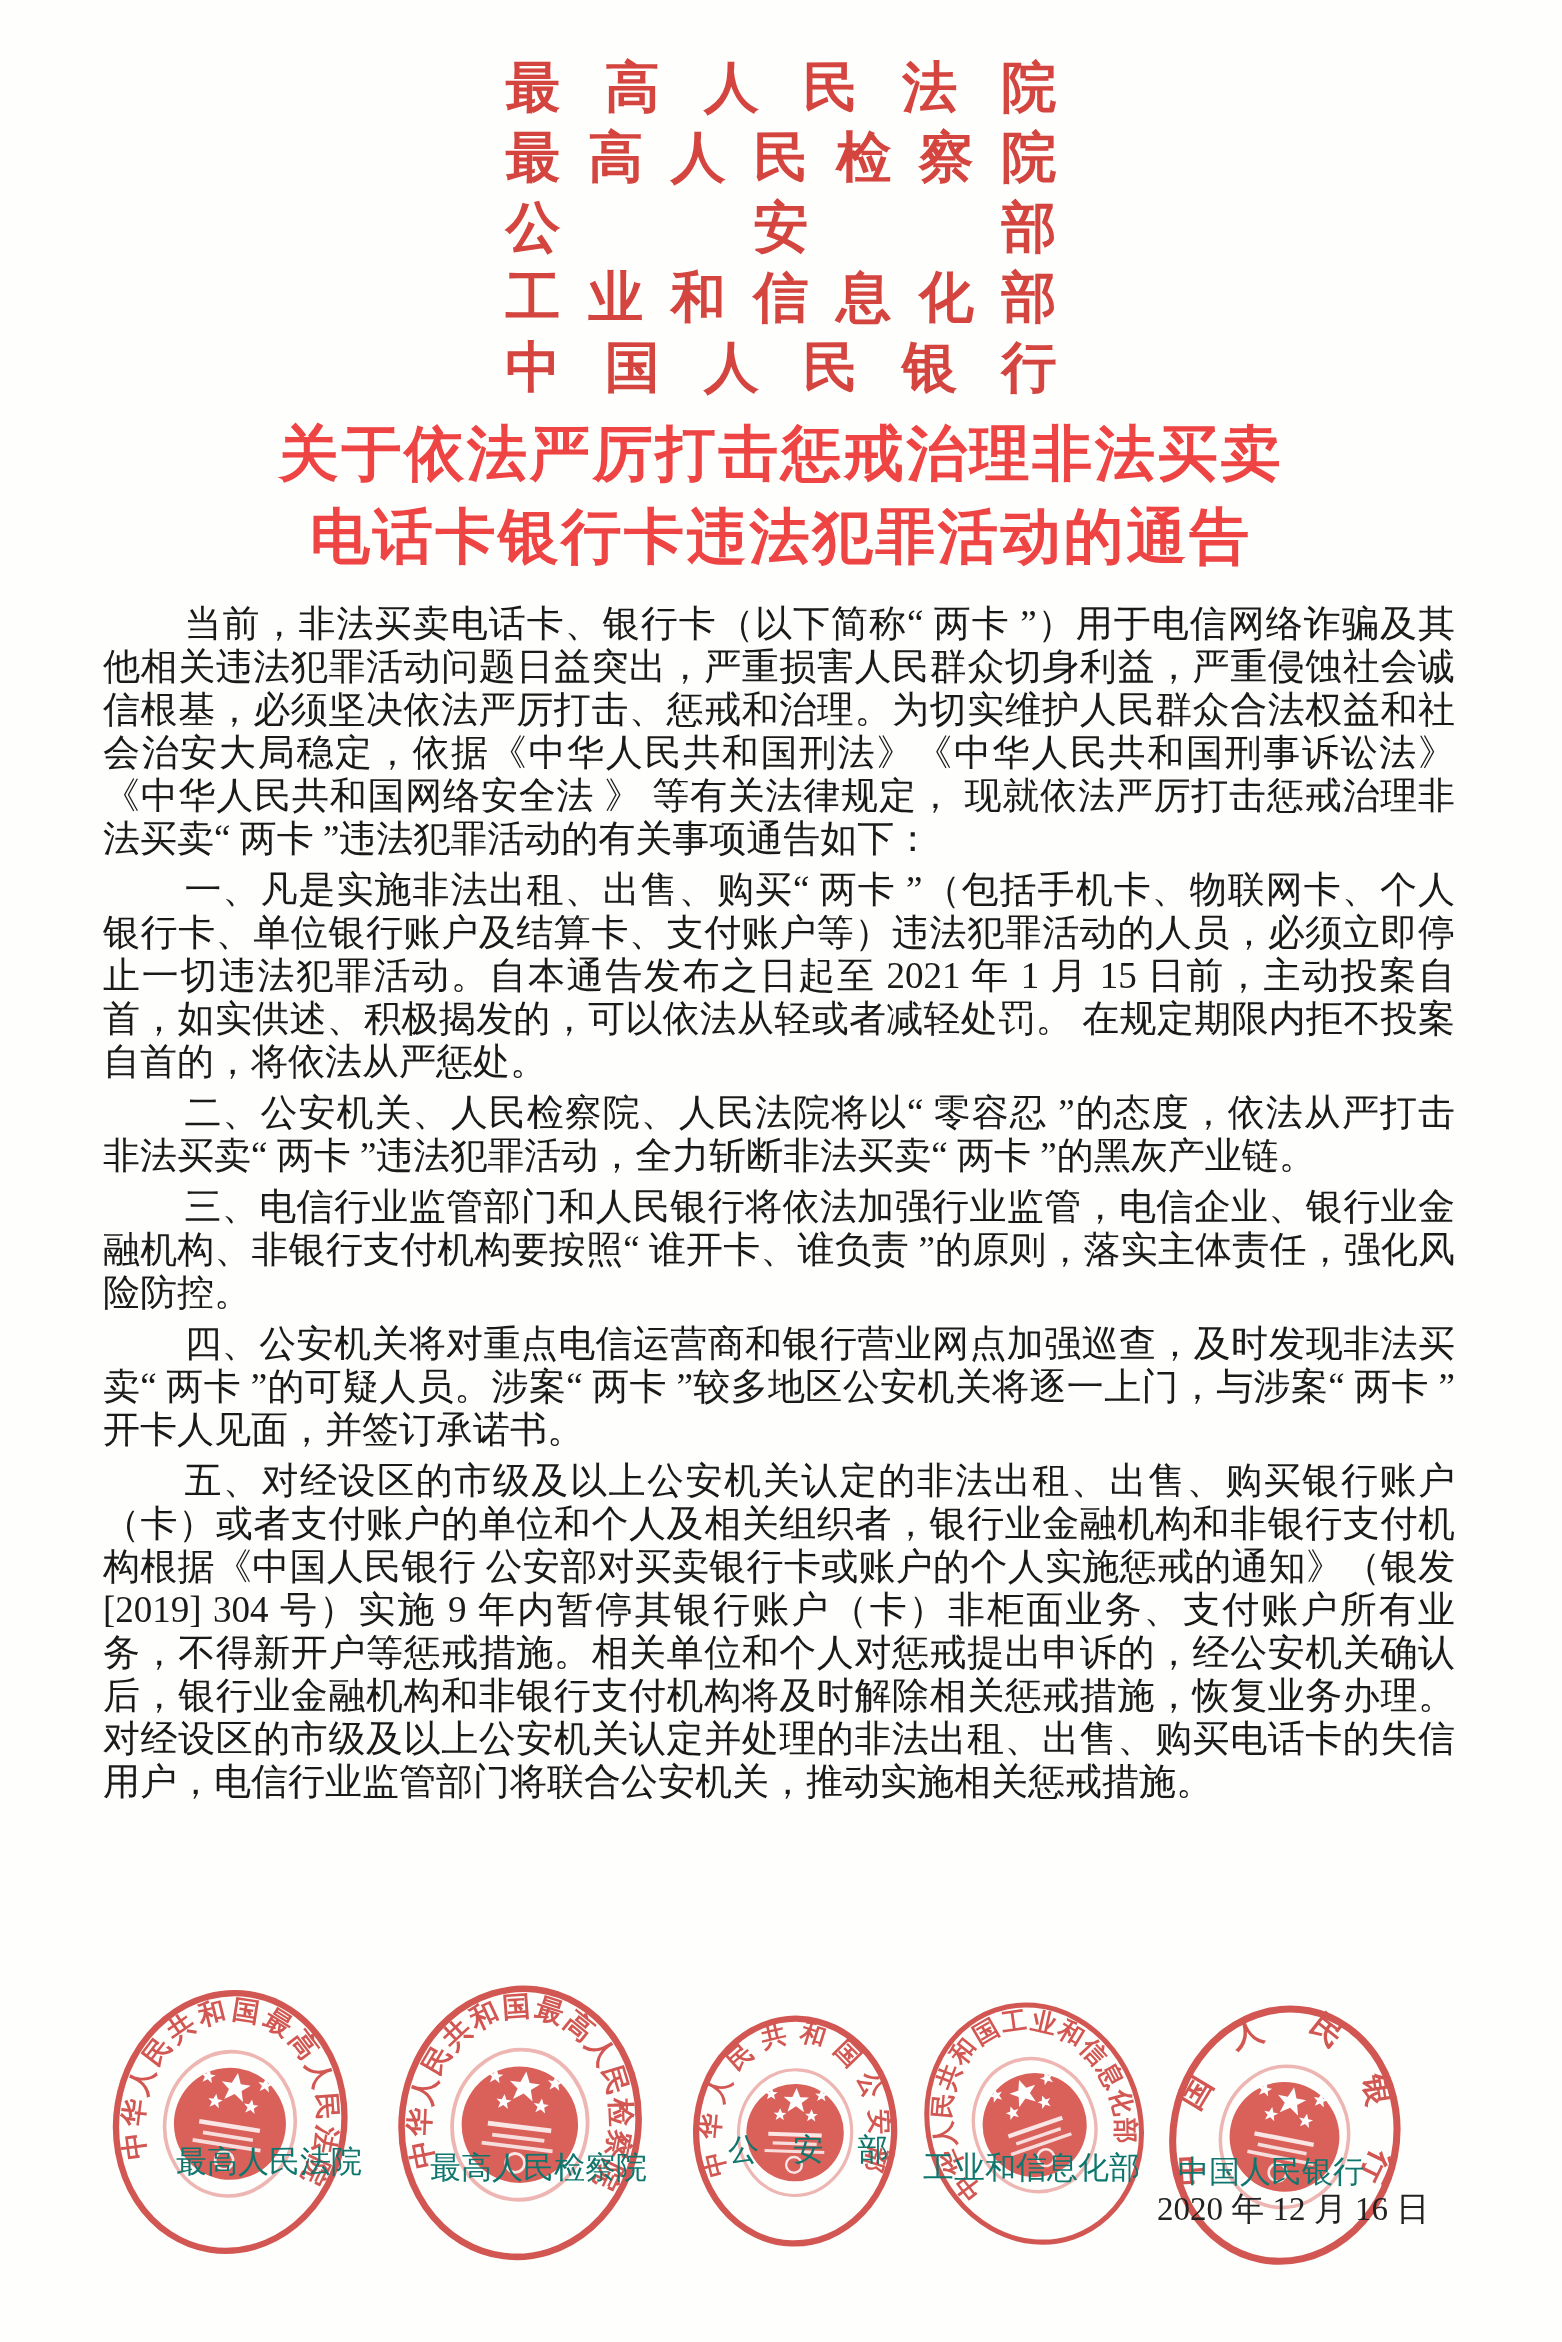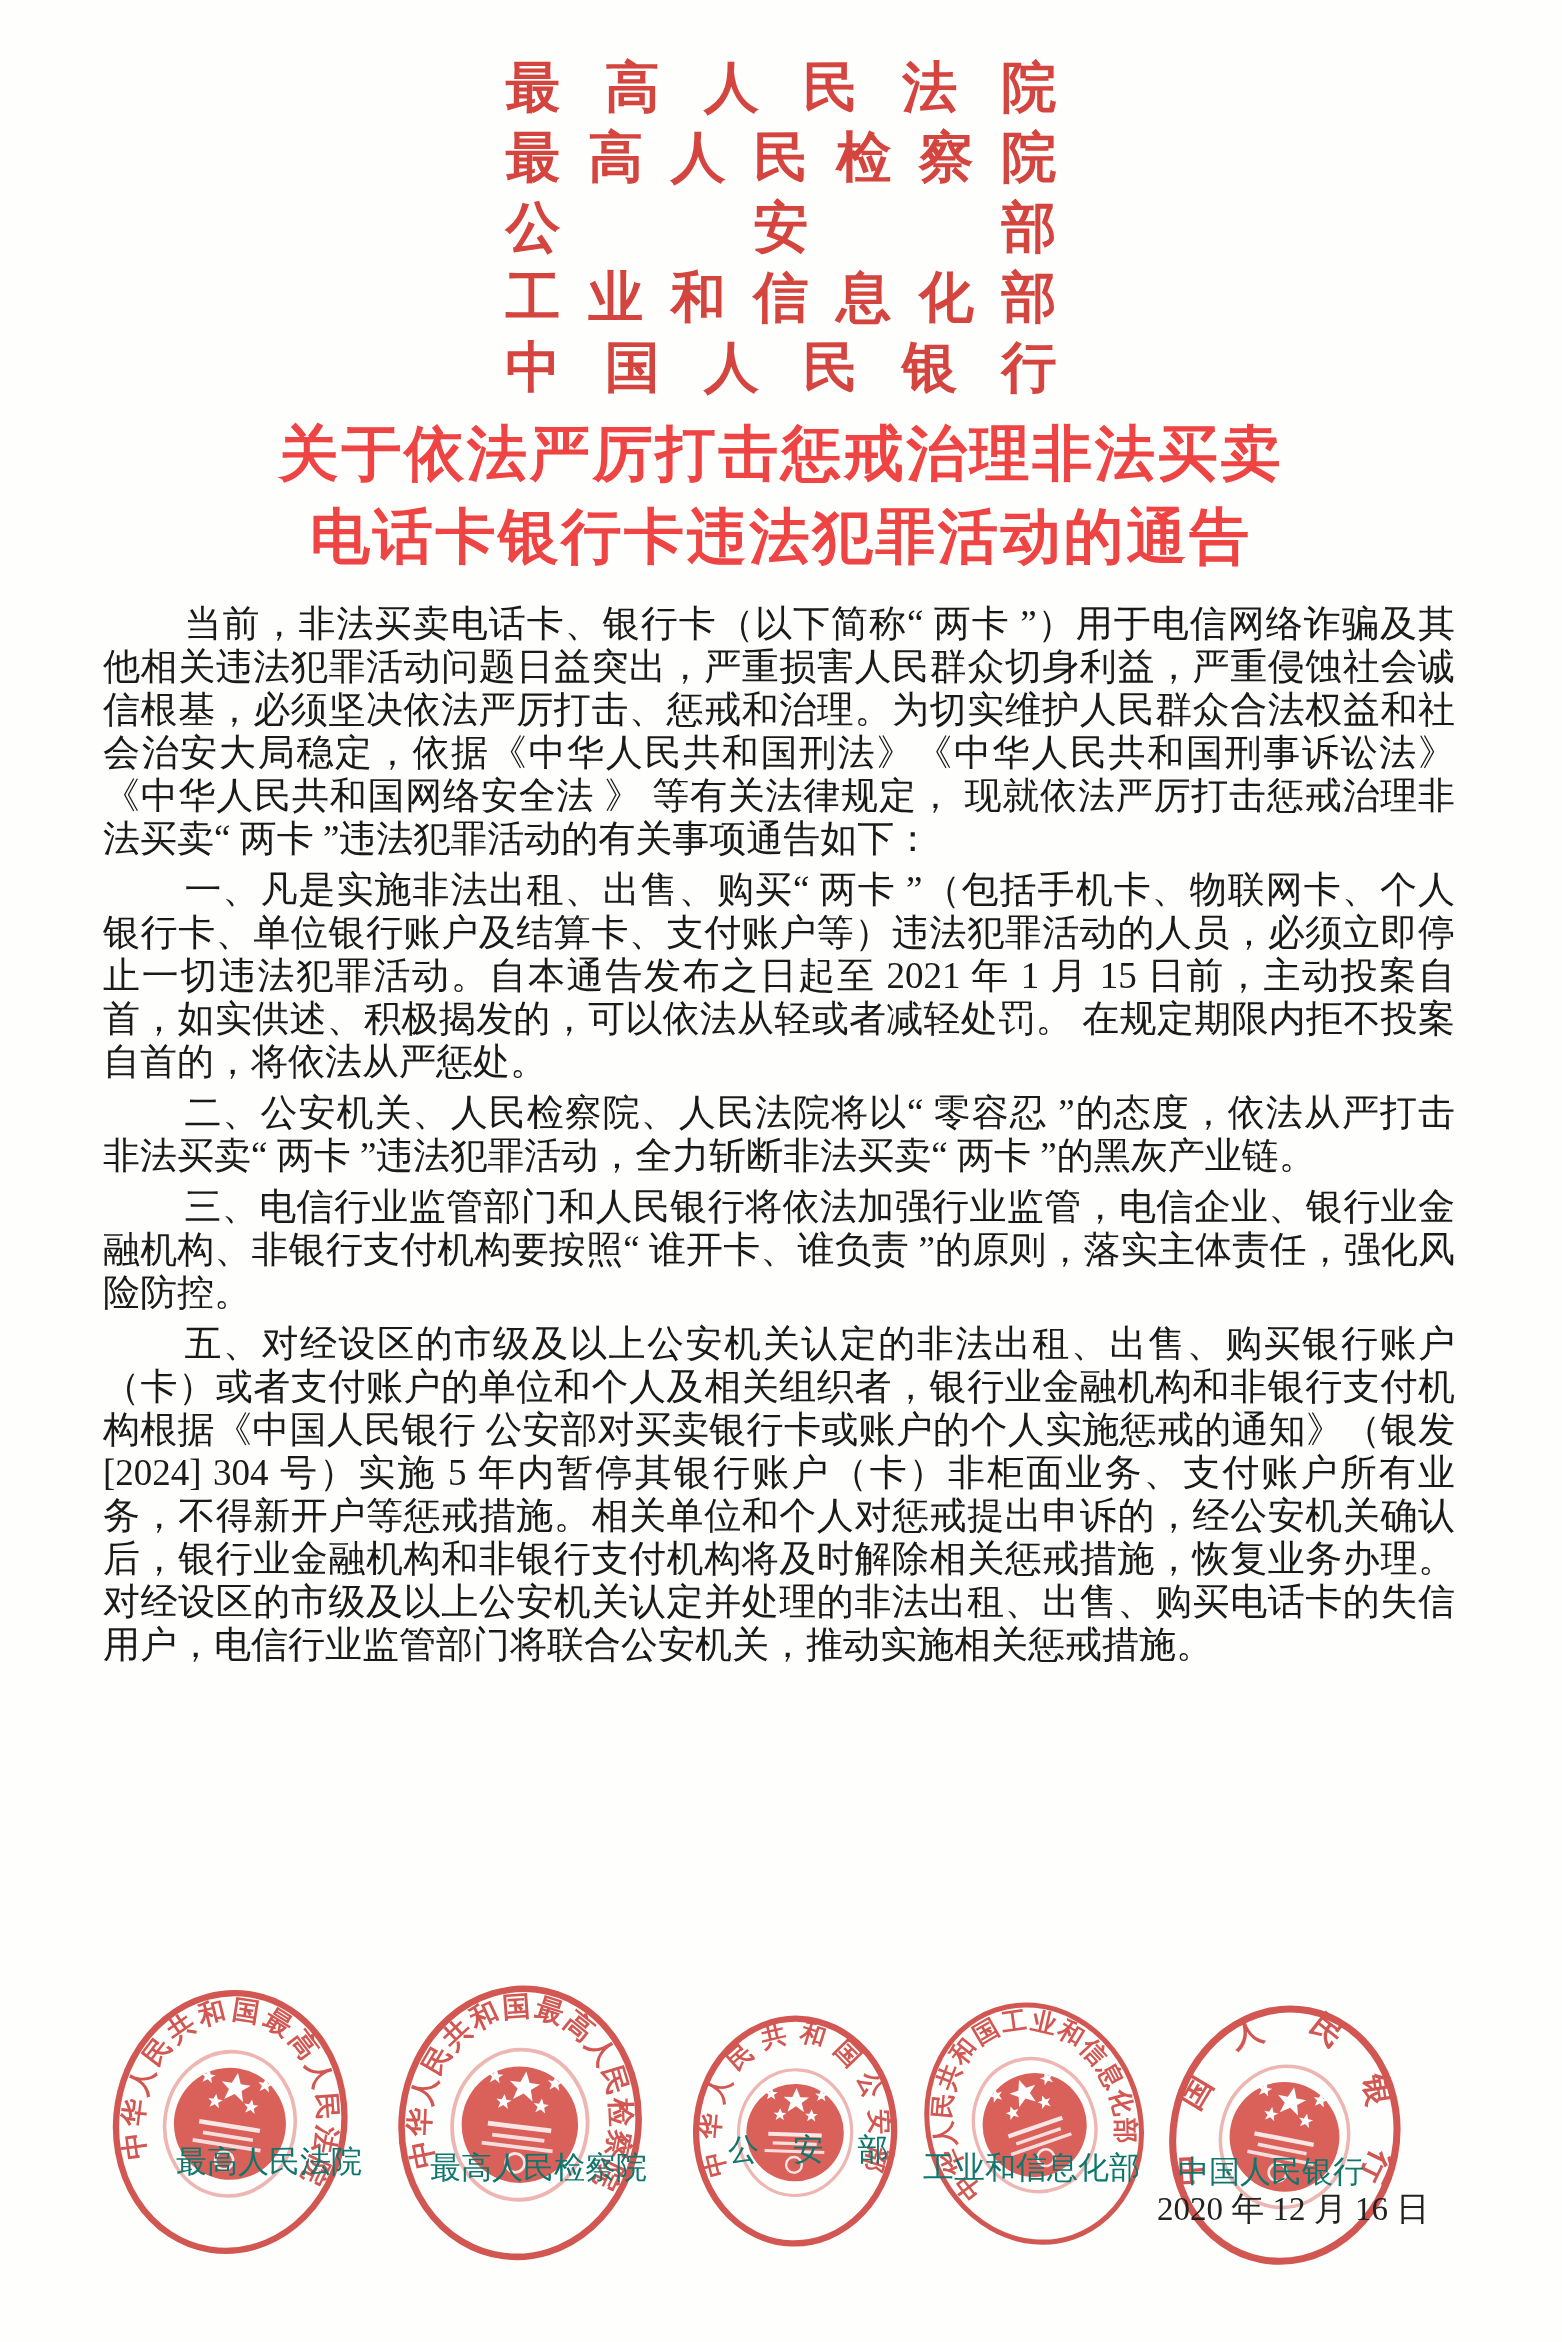--- a/index.html
+++ b/index.html
@@ -128,21 +128,22 @@
   <h1 class="title">
     <span class="title-line">关于依法严厉打击惩戒治理非法买卖</span>
     <span class="title-line">电话卡银行卡违法犯罪活动的通告</span>
   </h1>
 
   <main class="doc-body">
     <p>当前，非法买卖电话卡、银行卡（以下简称“ 两卡 ”）用于电信网络诈骗及其他相关违法犯罪活动问题日益突出，严重损害人民群众切身利益，严重侵蚀社会诚信根基，必须坚决依法严厉打击、惩戒和治理。为切实维护人民群众合法权益和社会治安大局稳定，依据《中华人民共和国刑法》《中华人民共和国刑事诉讼法》 《中华人民共和国网络安全法 》 等有关法律规定， 现就依法严厉打击惩戒治理非法买卖“ 两卡 ”违法犯罪活动的有关事项通告如下：</p>
     <p>一、凡是实施非法出租、出售、购买“ 两卡 ”（包括手机卡、物联网卡、个人银行卡、单位银行账户及结算卡、支付账户等）违法犯罪活动的人员，必须立即停止一切违法犯罪活动。自本通告发布之日起至 2021 年 1 月 15 日前，主动投案自首，如实供述、积极揭发的，可以依法从轻或者减轻处罚。 在规定期限内拒不投案自首的，将依法从严惩处。</p>
     <p>二、公安机关、人民检察院、人民法院将以“ 零容忍 ”的态度，依法从严打击非法买卖“ 两卡 ”违法犯罪活动，全力斩断非法买卖“ 两卡 ”的黑灰产业链。</p>
     <p>三、电信行业监管部门和人民银行将依法加强行业监管，电信企业、银行业金融机构、非银行支付机构要按照“ 谁开卡、谁负责 ”的原则，落实主体责任，强化风险防控。</p>
-    <p>五、对经设区的市级及以上公安机关认定的非法出租、出售、购买银行账户（卡）或者支付账户的单位和个人及相关组织者，银行业金融机构和非银行支付机构根据《中国人民银行 公安部对买卖银行卡或账户的个人实施惩戒的通知》（银发[2024] 304 号）实施 5 年内暂停其银行账户（卡）非柜面业务、支付账户所有业务，不得新开户等惩戒措施。相关单位和个人对惩戒提出申诉的，经公安机关确认后，银行业金融机构和非银行支付机构将及时解除相关惩戒措施，恢复业务办理。对经设区的市级及以上公安机关认定并处理的非法出租、出售、购买电话卡的失信用户，电信行业监管部门将联合公安机关，推动实施相关惩戒措施。</p>
+    <p>四、公安机关将对重点电信运营商和银行营业网点加强巡查，及时发现非法买卖“ 两卡 ”的可疑人员。涉案“ 两卡 ”较多地区公安机关将逐一上门，与涉案“ 两卡 ”开卡人见面，并签订承诺书。</p>
+    <p>五、对经设区的市级及以上公安机关认定的非法出租、出售、购买银行账户（卡）或者支付账户的单位和个人及相关组织者，银行业金融机构和非银行支付机构根据《中国人民银行 公安部对买卖银行卡或账户的个人实施惩戒的通知》（银发[2019] 304 号）实施 9 年内暂停其银行账户（卡）非柜面业务、支付账户所有业务，不得新开户等惩戒措施。相关单位和个人对惩戒提出申诉的，经公安机关确认后，银行业金融机构和非银行支付机构将及时解除相关惩戒措施，恢复业务办理。对经设区的市级及以上公安机关认定并处理的非法出租、出售、购买电话卡的失信用户，电信行业监管部门将联合公安机关，推动实施相关惩戒措施。</p>
   </main>
 
   <footer class="seal-strip">
 
     <div class="seal seal-1">
       <svg viewBox="0 0 280 310">
         <ellipse cx="140" cy="150" rx="126" ry="143" fill="none" stroke="#cf4843" stroke-width="7"></ellipse>
         <g>
           <circle cx="140" cy="152" r="62" fill="#d8534d"></circle>
           <ellipse cx="140" cy="152" rx="72" ry="80" fill="none" stroke="#dd6f69" stroke-width="4" opacity=".55"></ellipse>

